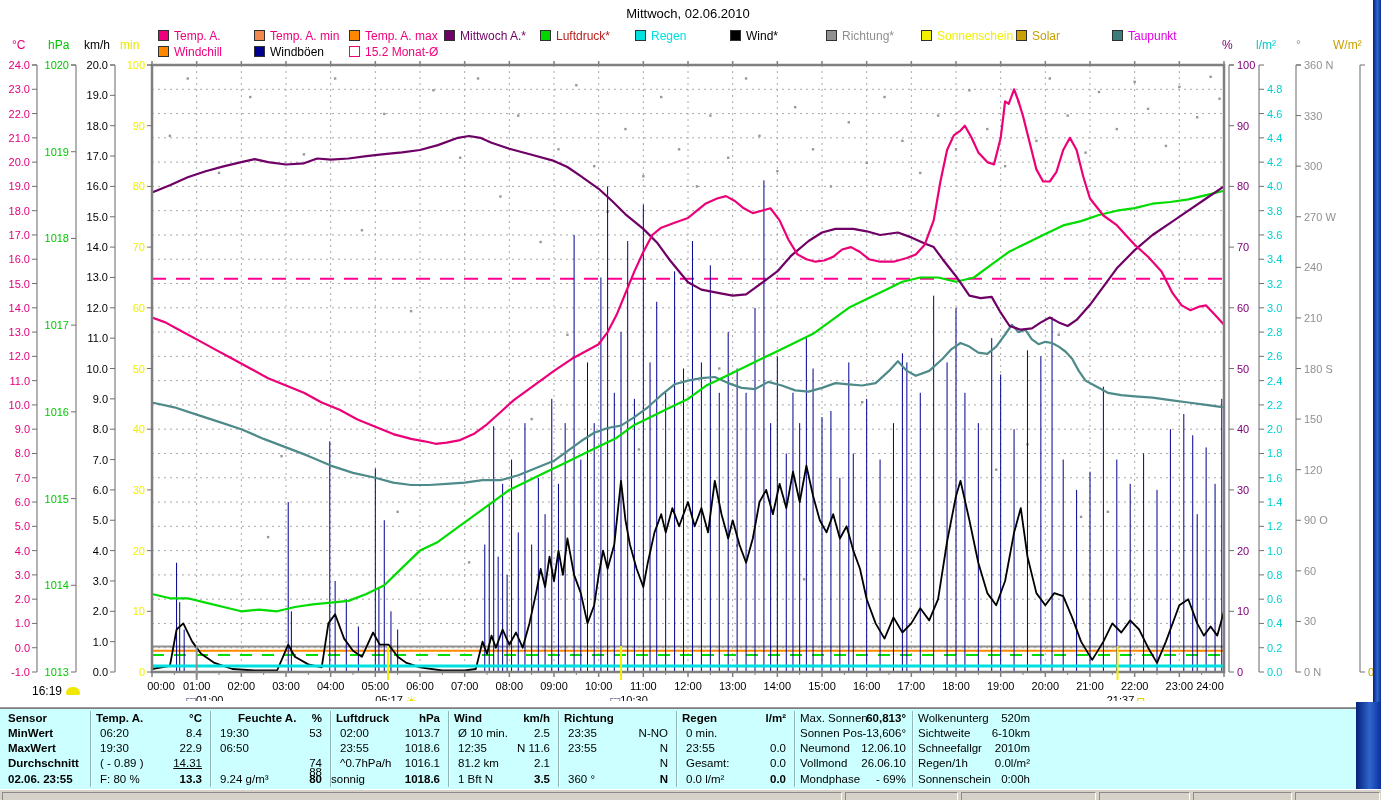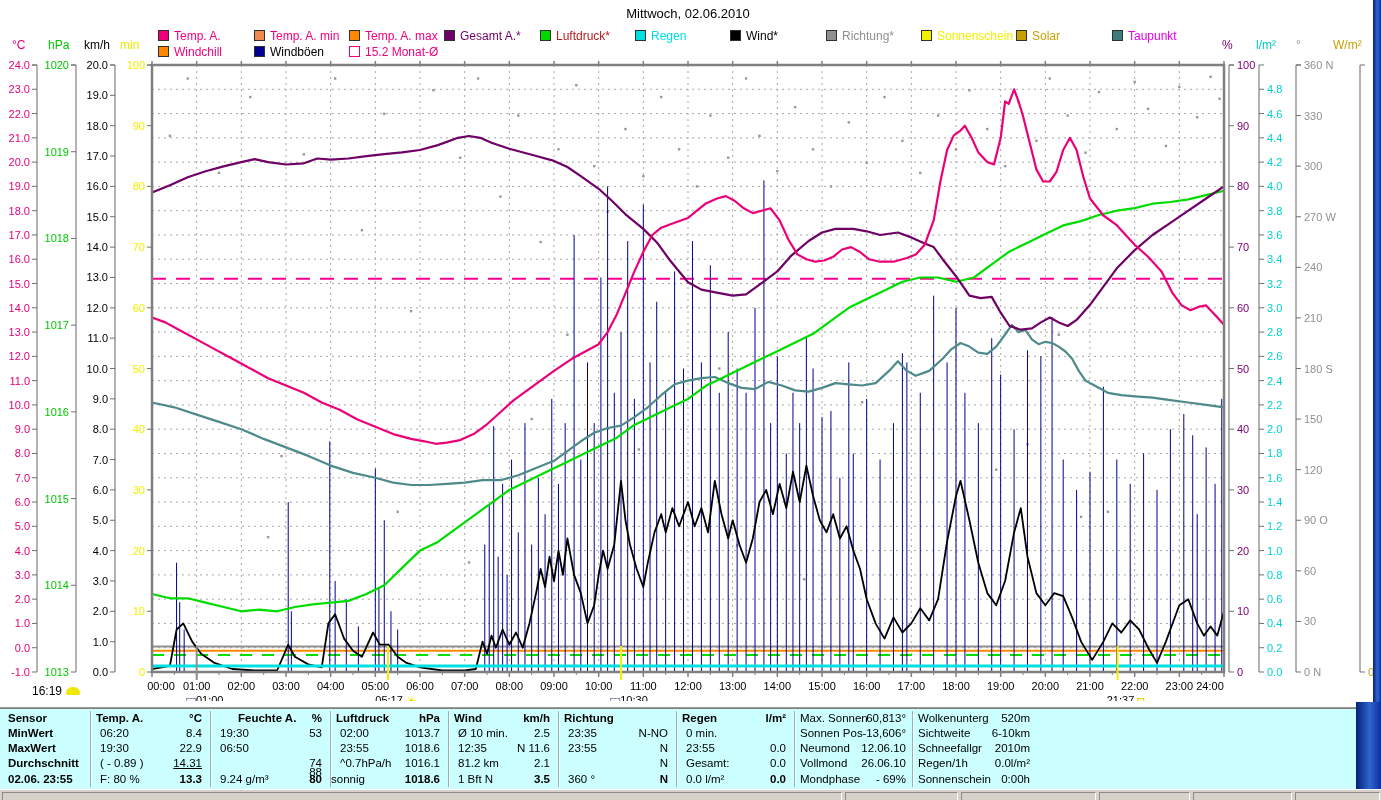--- a/index.html
+++ b/index.html
@@ -33,21 +33,21 @@
 </style>
 </head>
 <body>
 
 <div id="screen">
   <div id="page-title">Mittwoch, 02.06.2010</div>
   <div id="legend">
       <div class="legend-item" style="left: 158px; top: 29px; color: rgb(240, 0, 124);"><span class="sw" style="background: rgb(240, 0, 124);"></span><span>Temp. A.</span></div>
       <div class="legend-item" style="left: 254px; top: 29px; color: rgb(240, 0, 124);"><span class="sw" style="background: rgb(240, 136, 80);"></span><span>Temp. A. min</span></div>
       <div class="legend-item" style="left: 349px; top: 29px; color: rgb(240, 0, 124);"><span class="sw" style="background: rgb(255, 136, 0);"></span><span>Temp. A. max</span></div>
-      <div class="legend-item" style="left: 444px; top: 29px; color: rgb(110, 0, 102);"><span class="sw" style="background: rgb(110, 0, 102);"></span><span>Gesamt A.*</span></div>
+      <div class="legend-item" style="left: 444px; top: 29px; color: rgb(110, 0, 102);"><span class="sw" style="background: rgb(110, 0, 102);"></span><span>Mittwoch A.*</span></div>
       <div class="legend-item" style="left: 540px; top: 29px; color: #b91c1c;"><span class="sw" style="background: rgb(0, 216, 0);"></span><span>Luftdruck*</span></div>
       <div class="legend-item" style="left: 635px; top: 29px; color: rgb(0, 224, 224);"><span class="sw" style="background: rgb(0, 224, 224);"></span><span>Regen</span></div>
       <div class="legend-item" style="left: 730px; top: 29px; color: rgb(0, 0, 0);"><span class="sw" style="background: rgb(0, 0, 0);"></span><span>Wind*</span></div>
       <div class="legend-item" style="left: 826px; top: 29px; color: rgb(144, 144, 144);"><span class="sw" style="background: rgb(144, 144, 144);"></span><span>Richtung*</span></div>
       <div class="legend-item" style="left: 921px; top: 29px; color: rgb(240, 240, 0);"><span class="sw" style="background: rgb(240, 240, 0);"></span><span>Sonnenschein</span></div>
       <div class="legend-item" style="left: 1016px; top: 29px; color: rgb(200, 160, 0);"><span class="sw" style="background: rgb(200, 160, 0);"></span><span>Solar</span></div>
       <div class="legend-item" style="left: 1112px; top: 29px; color: rgb(228, 0, 228);"><span class="sw" style="background: rgb(62, 124, 124);"></span><span>Taupunkt</span></div>
       <div class="legend-item" style="left: 158px; top: 45px; color: rgb(240, 0, 124);"><span class="sw" style="background: rgb(255, 136, 0);"></span><span>Windchill</span></div>
       <div class="legend-item" style="left: 254px; top: 45px; color: rgb(0, 0, 0);"><span class="sw" style="background: rgb(0, 0, 144);"></span><span>Windböen</span></div>
       <div class="legend-item" style="left: 349px; top: 45px; color: rgb(240, 0, 124);"><span class="sw hollow"></span><span>15.2 Monat-Ø</span></div>
@@ -753,21 +753,21 @@
       <div class="tcell b" style="left: 682px; top: 3px; width: 104px; text-align: right;">l/m²</div>
       <div class="tcell" style="left: 686px; top: 18px;">0 min.</div>
       <div class="tcell" style="left: 682px; top: 18px; width: 104px; text-align: right;"></div>
       <div class="tcell" style="left: 686px; top: 33px;">23:55</div>
       <div class="tcell" style="left: 682px; top: 33px; width: 104px; text-align: right;">0.0</div>
       <div class="tcell" style="left: 686px; top: 48px;">Gesamt:</div>
       <div class="tcell" style="left: 682px; top: 48px; width: 104px; text-align: right;">0.0</div>
       <div class="tcell" style="left: 686px; top: 64px;">0.0 l/m²</div>
       <div class="tcell b" style="left: 682px; top: 64px; width: 104px; text-align: right;">0.0</div>
       <div class="tcell" style="left: 800px; top: 3px;">Max. Sonnen</div>
-      <div class="tcell" style="left: 800px; top: 3px; width: 106px; text-align: right;">60,813°</div>
+      <div class="tcell" style="left: 800px; top: 3px; width: 106px; text-align: right; font-weight: bold;">60,813°</div>
       <div class="tcell" style="left: 800px; top: 18px;">Sonnen Pos</div>
       <div class="tcell" style="left: 800px; top: 18px; width: 106px; text-align: right;">-13,606°</div>
       <div class="tcell" style="left: 800px; top: 33px;">Neumond</div>
       <div class="tcell" style="left: 800px; top: 33px; width: 106px; text-align: right;">12.06.10</div>
       <div class="tcell" style="left: 800px; top: 48px;">Vollmond</div>
       <div class="tcell" style="left: 800px; top: 48px; width: 106px; text-align: right;">26.06.10</div>
       <div class="tcell" style="left: 800px; top: 64px;">Mondphase</div>
       <div class="tcell" style="left: 800px; top: 64px; width: 106px; text-align: right;">- 69%</div>
       <div class="tcell" style="left: 918px; top: 3px;">Wolkenunterg</div>
       <div class="tcell" style="left: 918px; top: 3px; width: 112px; text-align: right;">520m</div>

